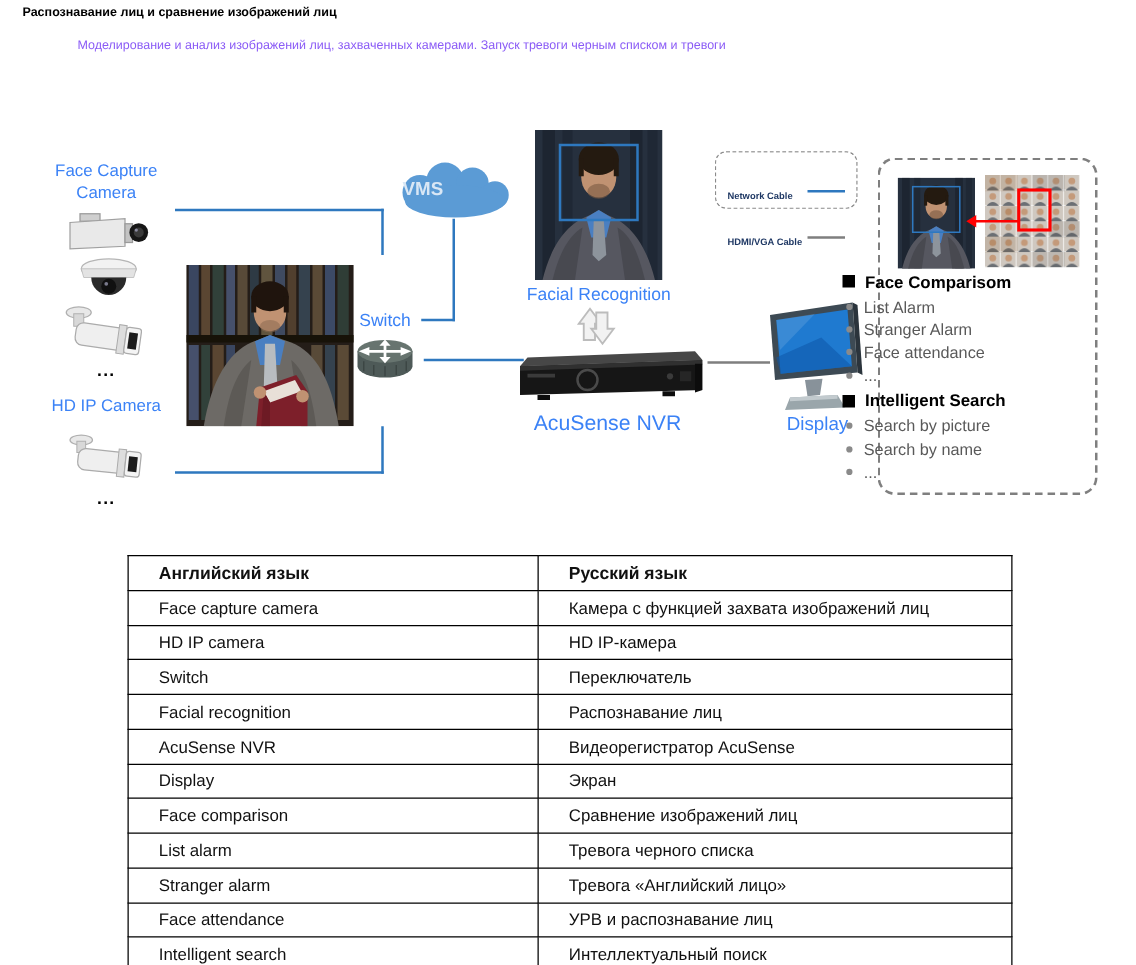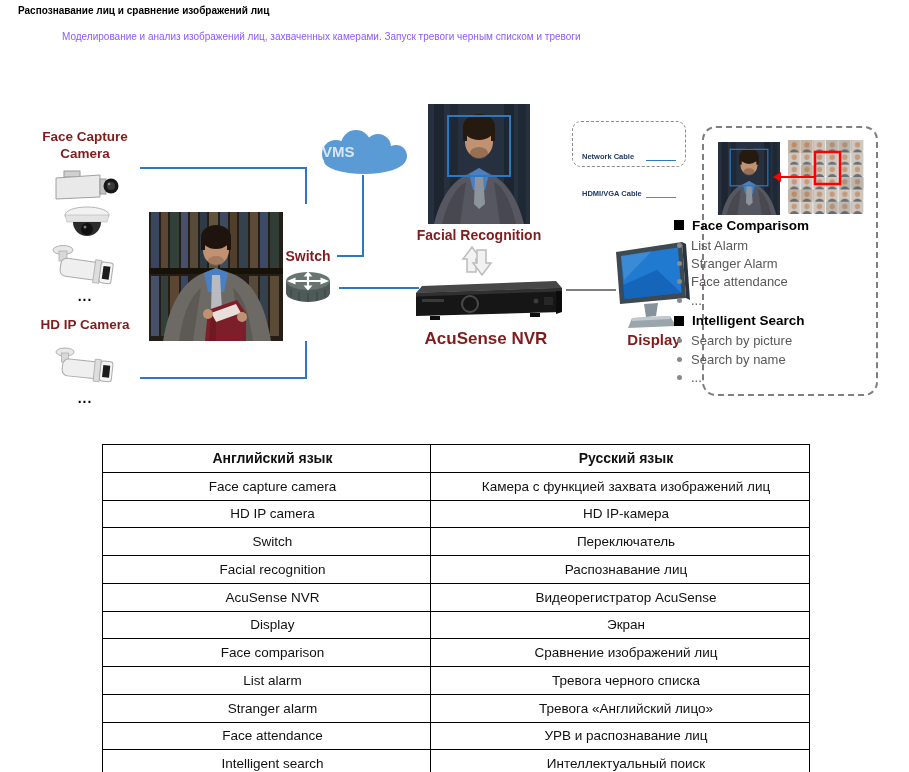--- a/index.html
+++ b/index.html
@@ -1,44 +1,44 @@
 <!DOCTYPE html>
 <html><head>
 <meta charset="utf-8">
 <style>
   html,body{margin:0;padding:0;background:#fff;}
   body{font-family:"Liberation Sans","DejaVu Sans",sans-serif;color:#1a1a1a;}
   .page{position:relative;width:909px;height:772px;background:#fff;overflow:hidden;}
   .abs{position:absolute;}
   .doc-title{left:18px;top:5px;font-size:10px;font-weight:bold;color:#000;}
   .intro{left:18px;font-size:10px;color:#8b5cf6;margin-left:44px;}
-  .diag-label{font-weight:bold;font-size:13.5px;color:#7f1d1d;text-align:center;line-height:17px;}
+  .diag-label{font-weight:normal;font-size:13.5px;color:#3b82f6;text-align:center;line-height:17px;}
   .dots{font-weight:bold;font-size:14px;color:#000;text-align:center;letter-spacing:1px;}
   .line{position:absolute;}
   .hline{height:2px;}
   .vline{width:2px;}
   .blue-line{background:#2e78bf;}
   .gray-line{background:#7f7f7f;}
   .cloud-text{color:#d9e7f5;font-size:15px;font-weight:bold;text-align:left;}
   .legend-box{left:572px;top:121px;width:114px;height:46px;border:1.5px dashed #8a8a8a;border-radius:9px;box-sizing:border-box;display:flex;flex-direction:column;justify-content:space-evenly;padding:2px 9px;}
-  .legend-row{display:flex;align-items:flex-end;justify-content:space-between;margin-top:28px;}
+  .legend-row{display:flex;align-items:flex-start;justify-content:space-between;margin-top:28px;}
   .legend-label{font-size:7.5px;font-weight:bold;color:#1f3864;}
   .legend-line{width:30px;height:1.5px;}
   .feature-box{left:702px;top:126px;width:176px;height:270px;border:2px dashed #7f7f7f;border-radius:14px;box-sizing:border-box;}
   .feature-list{left:674px;top:216px;width:162px;}
   .feat-header{display:flex;align-items:center;height:18px;margin-bottom:2px;}
   .feat-square{width:10px;height:10px;background:#000;margin-right:8px;flex:none;}
   .feat-header span{font-size:13.5px;font-weight:bold;color:#000;white-space:nowrap;}
   .feat-item{display:flex;align-items:center;height:18.4px;}
   .feat-dot{width:5px;height:5px;border-radius:50%;background:#8a8a8a;margin-left:3px;margin-right:9px;flex:none;}
   .feat-item span{font-size:13px;color:#595959;white-space:nowrap;}
   .red-arrow-line{left:780px;top:176px;width:36px;height:2px;background:#f00;}
   .red-arrow-head{left:773px;top:172px;width:0;height:0;border-top:5px solid transparent;border-bottom:5px solid transparent;border-right:8px solid #f00;}
   table.xl{position:absolute;left:102px;top:444px;width:708px;border-collapse:collapse;table-layout:fixed;}
-  table.xl td,table.xl th{border:1.5px solid #000;height:26.75px;padding:0 0 0 12px;font-size:13.5px;text-align:center;vertical-align:middle;color:#111;font-weight:normal;}
+  table.xl td,table.xl th{border:1.5px solid #000;height:26.75px;padding:0 0 0 24px;font-size:13.5px;text-align:left;vertical-align:middle;color:#111;font-weight:normal;}
   table.xl th{font-weight:bold;font-size:14px;}
   .photo-frame{overflow:hidden;}
 </style>
 </head>
 <body>
 
 <div class="page">
 
   <div class="abs doc-title">Распознавание лиц и сравнение изображений лиц</div>
   <div class="abs intro" style="top:31px;">Моделирование и анализ изображений лиц, захваченных камерами. Запуск тревоги черным списком и тревоги</div>

